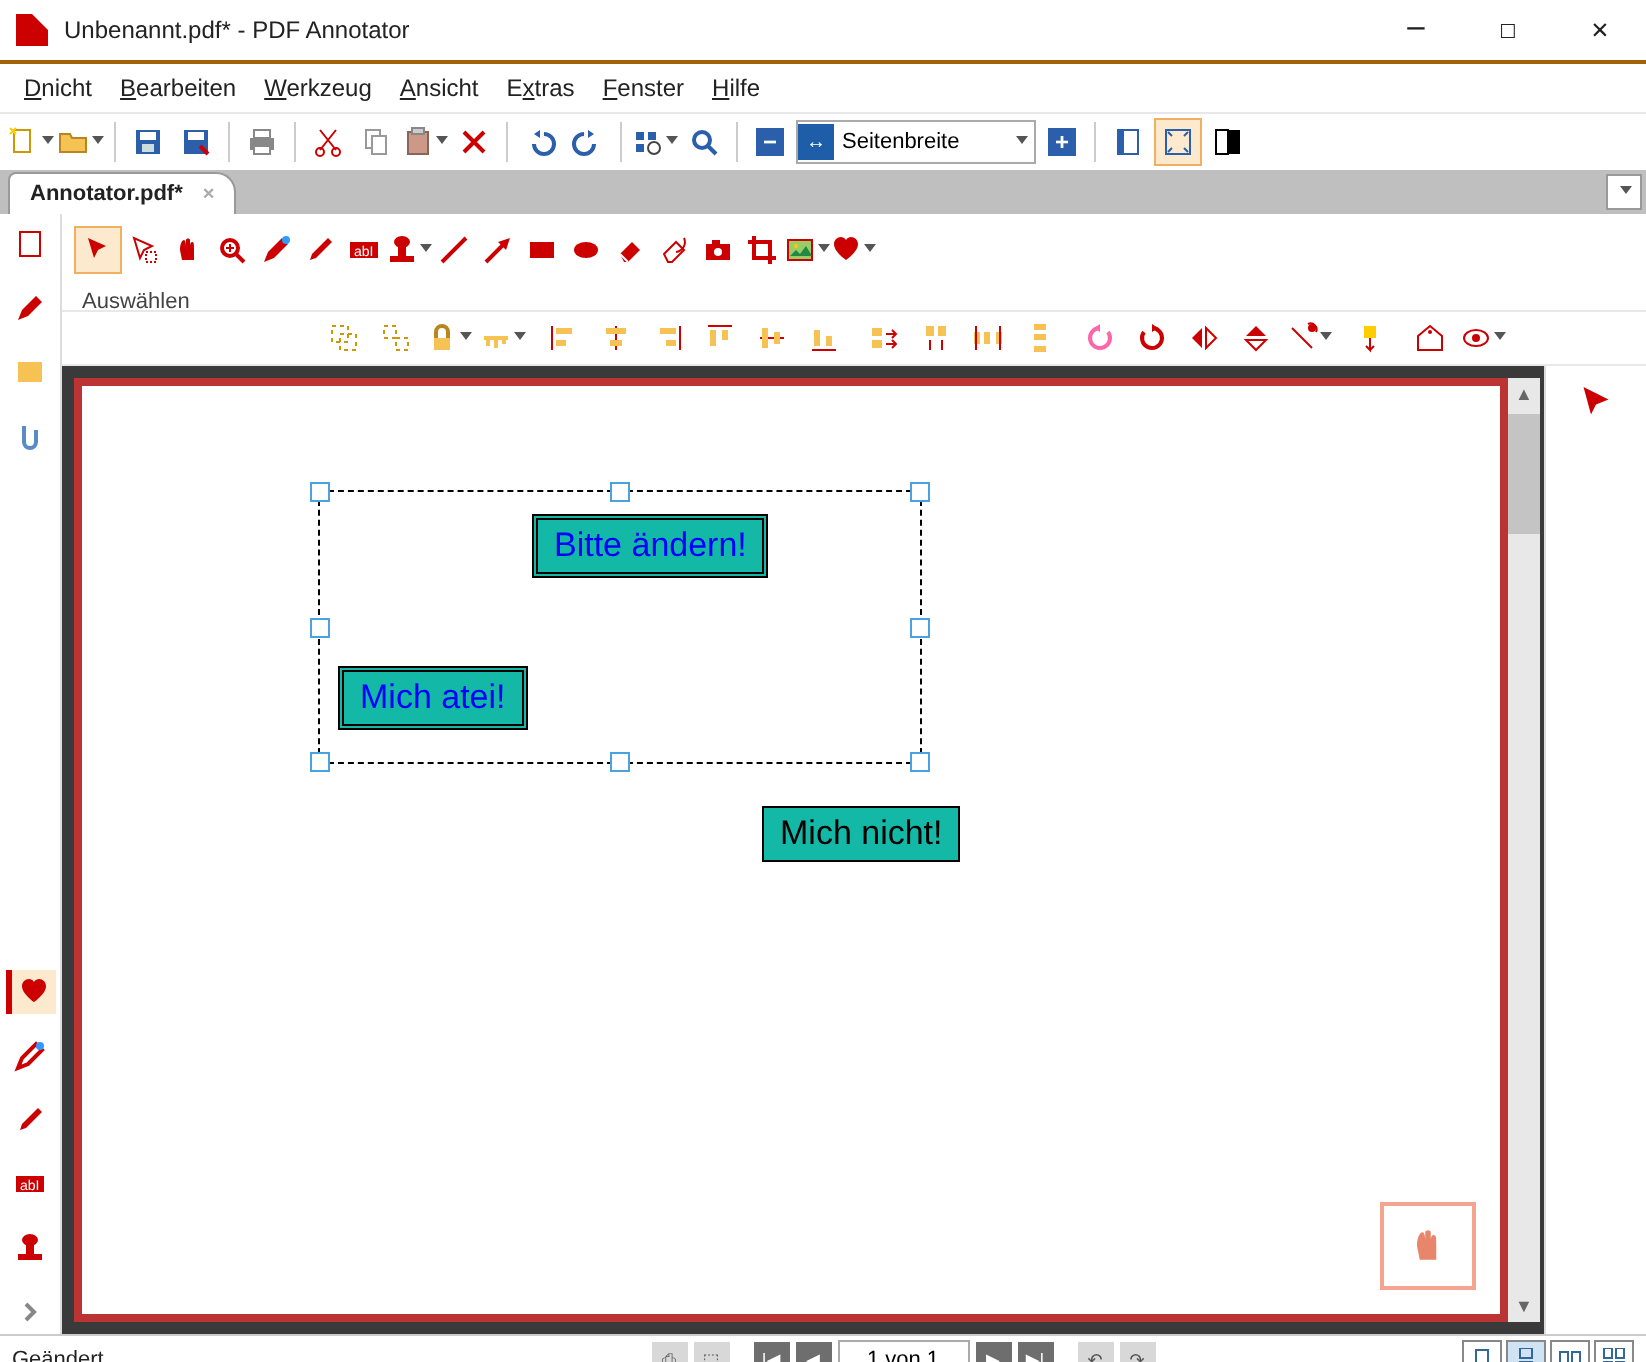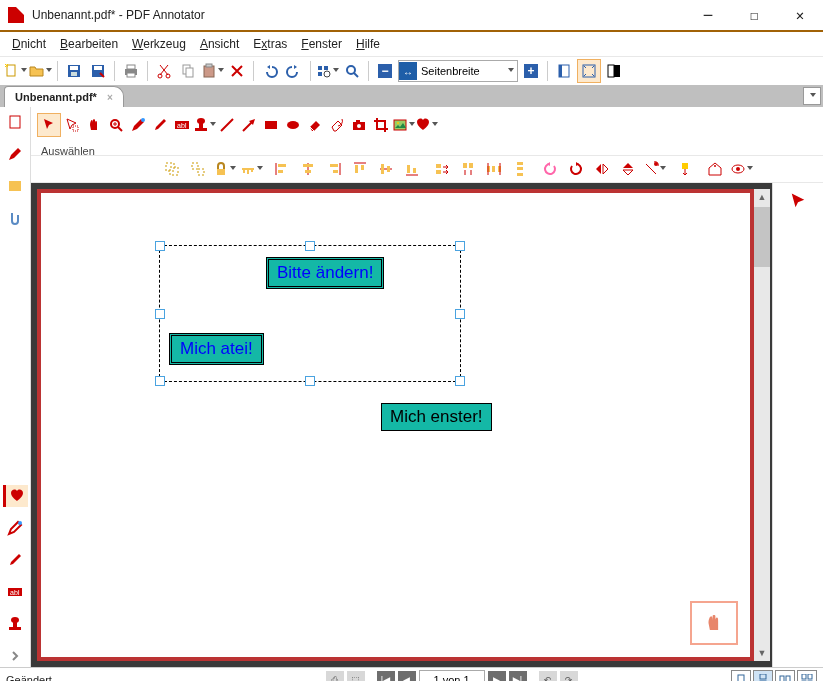--- a/index.html
+++ b/index.html
@@ -197,21 +197,21 @@
   <div class="btn">
       <svg class="ico" viewBox="0 0 16 16">
         <rect x="2" y="2" width="12" height="12" fill="#000"></rect>
         <rect x="2" y="2" width="6" height="12" fill="#fff" stroke="#000"></rect>
       </svg>
     </div>
 </div>
 
 <div class="tabstrip">
   <div class="tab">
-    <span>Unbenannt.pdf*</span>
+    <span>Annotator.pdf*</span>
     <span class="x">×</span>
   </div>
   <div class="tabdd">
       <span class="dd"></span>
     </div>
 </div>
 
 <div class="workarea">
 
   <div class="sidebar">
@@ -557,21 +557,21 @@
             <div class="handle" style="left:50%;top:-5px;margin-left:-5px"></div>
             <div class="handle" style="right:-5px;top:-5px"></div>
             <div class="handle" style="left:-5px;top:50%;margin-top:-5px"></div>
             <div class="handle" style="right:-5px;top:50%;margin-top:-5px"></div>
             <div class="handle" style="left:-5px;bottom:-5px"></div>
             <div class="handle" style="left:50%;bottom:-5px;margin-left:-5px"></div>
             <div class="handle" style="right:-5px;bottom:-5px"></div>
           </div>
           <div class="annot sel" style="left:225px;top:64px">Bitte ändern!</div>
           <div class="annot sel" style="left:128px;top:140px">Mich atei!</div>
-          <div class="annot plain" style="left:340px;top:210px">Mich enster!</div>
+          <div class="annot plain" style="left:340px;top:210px">Mich nicht!</div>
           <div class="panbtn">
             <svg width="22" height="22" viewBox="0 0 16 16">
                 <path d="M4 8c0-3 1-5 2-5s1 3 1 3V3c0-1 2-1 2 0v3c0 0 0-2 1-2s1 1 1 3v6H5z" fill="#e8866b"></path>
               </svg>
           </div>
         </div>
         <div class="scroll">
           <div class="arrow">▲</div>
           <div class="thumb" style="height:60px;margin-top:2px"></div>
           <div style="flex:1"></div>

